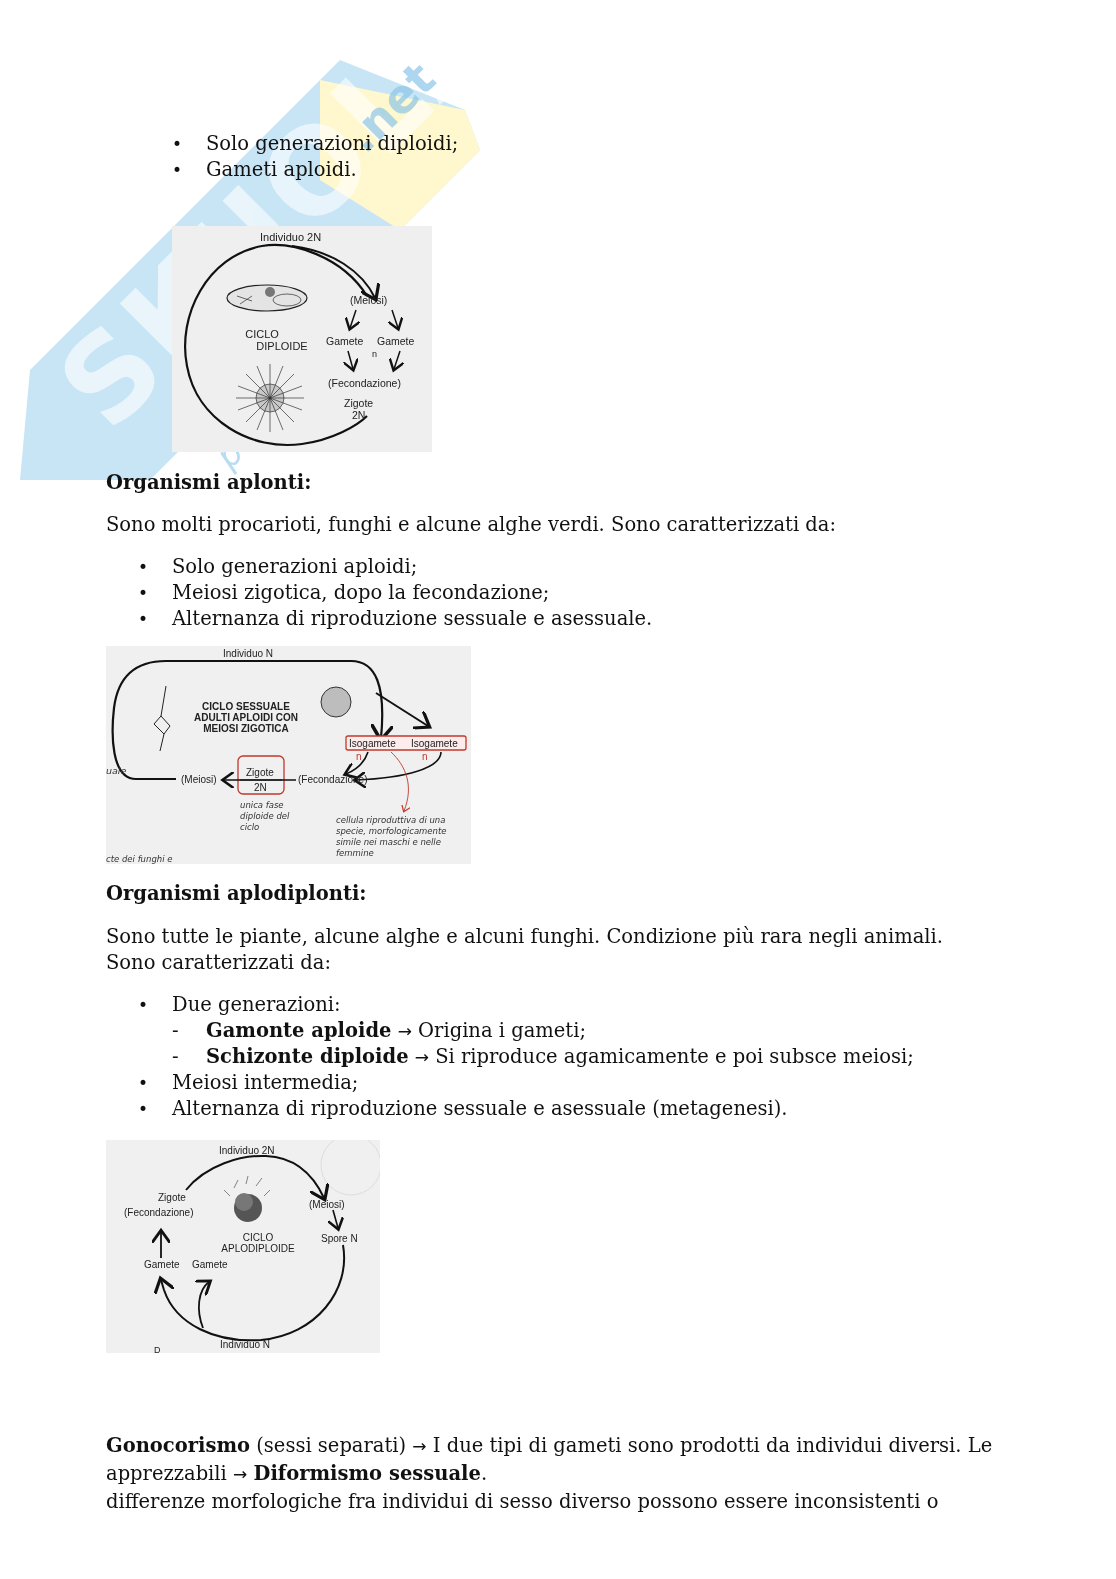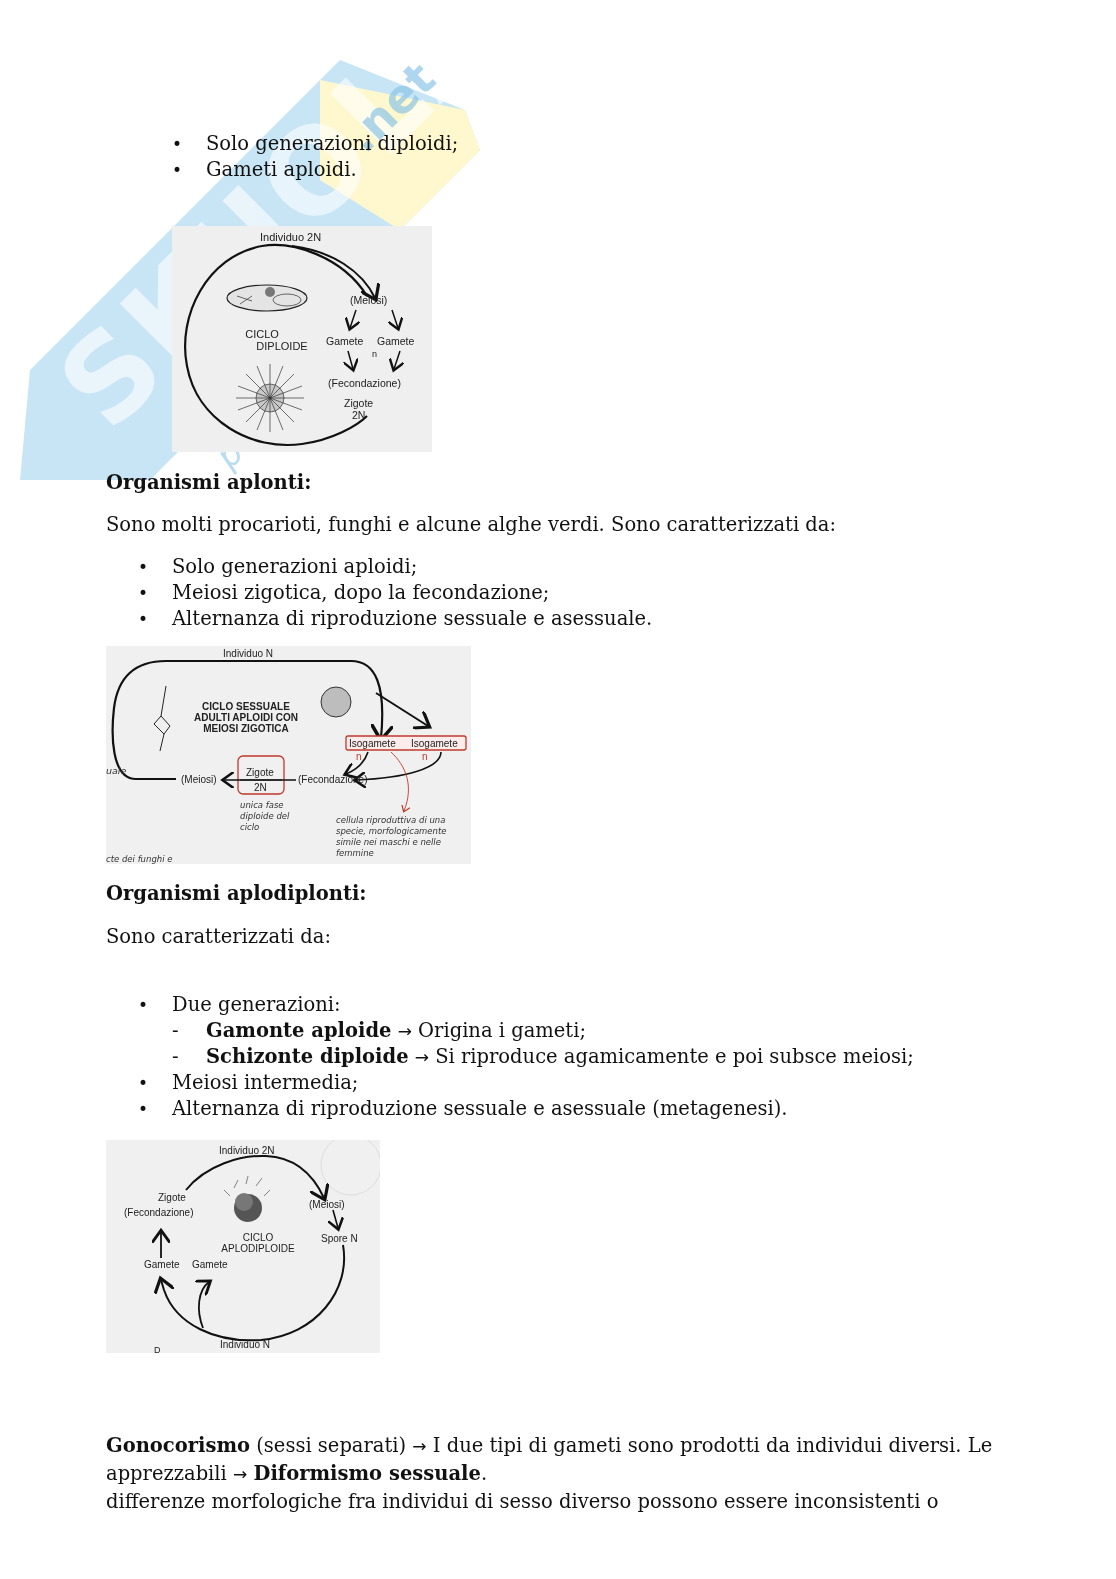--- a/index.html
+++ b/index.html
@@ -151,20 +151,21 @@
       <text class="itext" x="230" y="177" font-size="8.5">cellula riproduttiva di una</text>
       <text class="itext" x="230" y="188" font-size="8.5">specie, morfologicamente</text>
       <text class="itext" x="230" y="199" font-size="8.5">simile nei maschi e nelle</text>
       <text class="itext" x="230" y="210" font-size="8.5">femmine</text>
       <text class="itext" x="0" y="216" font-size="8.5">cte dei funghi e</text>
     </svg>
   </div>
 
   <div class="abs txt" style="left:106px; top:881px; font-weight:bold;">Organismi aplodiplonti:</div>
   <div class="abs txt" style="left:106px; top:924px;">
+    <div>Sono tutte le piante, alcune alghe e alcuni funghi. Condizione più rara negli animali.</div>
     <div>Sono caratterizzati da:</div>
   </div>
   <div class="abs txt" style="left:138px; top:992px;">
     <div class="bul">Due generazioni:</div>
     <div style="padding-left:34px;">
       <div class="dash">
         <b>Gamonte aploide</b>
         <span class="arrow">→</span>
         <span>Origina i gameti;</span>
       </div>

